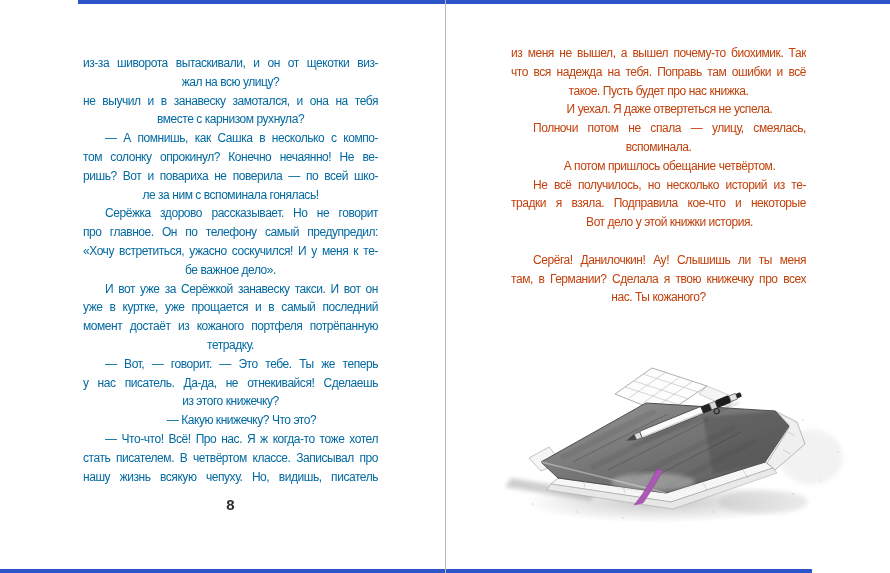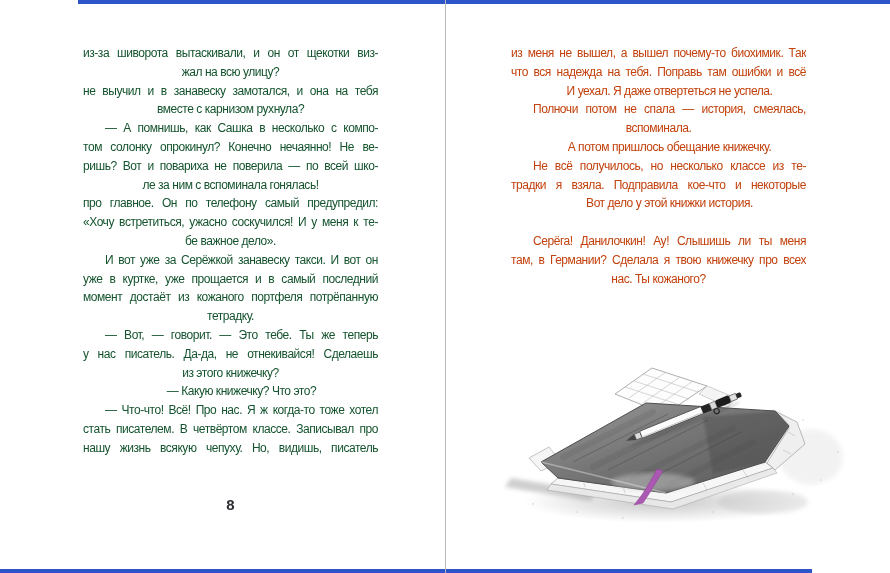--- a/index.html
+++ b/index.html
@@ -23,29 +23,30 @@
 </style>
 </head>
 <body>
 
 <div class="spread" style="background: rgb(255, 255, 255);">
 
   <div class="rule rule-top" style="background: rgb(46, 84, 201);"></div>
   <div class="rule rule-bottom" style="background: rgb(46, 84, 201);"></div>
   <div class="divider" style="background: rgb(185, 185, 185);"></div>
 
-  <div class="col col-left" id="leftcol" style="color: #14532d;">
+  <div class="col col-left" id="leftcol" style="color: #0369a1; margin-top: 10px;">
       <div class="ln">из-за шиворота вытаскивали, и он от щекотки виз-</div>
       <div class="ln end">жал на всю улицу?</div>
       <div class="ln">не выучил и в занавеску замотался, и она на тебя</div>
       <div class="ln end">вместе с карнизом рухнула?</div>
       <div class="ln ind">— А помнишь, как Сашка в несколько с компо-</div>
       <div class="ln">том солонку опрокинул? Конечно нечаянно! Не ве-</div>
       <div class="ln">ришь? Вот и повариха не поверила — по всей шко-</div>
       <div class="ln end">ле за ним с вспоминала гонялась!</div>
+      <div class="ln ind">Серёжка здорово рассказывает. Но не говорит</div>
       <div class="ln">про главное. Он по телефону самый предупредил:</div>
       <div class="ln">«Хочу встретиться, ужасно соскучился! И у меня к те-</div>
       <div class="ln end">бе важное дело».</div>
       <div class="ln ind">И вот уже за Серёжкой занавеску такси. И вот он</div>
       <div class="ln">уже в куртке, уже прощается и в самый последний</div>
       <div class="ln">момент достаёт из кожаного портфеля потрёпанную</div>
       <div class="ln end">тетрадку.</div>
       <div class="ln ind">— Вот, — говорит. — Это тебе. Ты же теперь</div>
       <div class="ln">у нас писатель. Да-да, не отнекивайся! Сделаешь</div>
       <div class="ln end">из этого книжечку?</div>
@@ -53,25 +54,26 @@
       <div class="ln ind">— Что-что! Всё! Про нас. Я ж когда-то тоже хотел</div>
       <div class="ln">стать писателем. В четвёртом классе. Записывал про</div>
       <div class="ln">нашу жизнь всякую чепуху. Но, видишь, писатель</div>
     </div>
 
   <div class="pagenum">8</div>
 
   <div class="col col-right" id="rightcol" style="color: #c2410c;">
       <div class="ln">из меня не вышел, а вышел почему-то биохимик. Так</div>
       <div class="ln">что вся надежда на тебя. Поправь там ошибки и всё</div>
+      <div class="ln end">такое. Пусть будет про нас книжка.</div>
       <div class="ln ind end">И уехал. Я даже отвертеться не успела.</div>
-      <div class="ln ind">Полночи потом не спала — история, смеялась,</div>
+      <div class="ln ind">Полночи потом не спала — улицу, смеялась,</div>
       <div class="ln end">вспоминала.</div>
-      <div class="ln ind end">А потом пришлось обещание книжечку.</div>
-      <div class="ln ind">Не всё получилось, но несколько классе из те-</div>
+      <div class="ln ind end">А потом пришлось обещание четвёртом.</div>
+      <div class="ln ind">Не всё получилось, но несколько историй из те-</div>
       <div class="ln">традки я взяла. Подправила кое-что и некоторые</div>
       <div class="ln ind end">Вот дело у этой книжки история.</div>
       <div class="gap"></div>
       <div class="ln ind">Серёга! Данилочкин! Ау! Слышишь ли ты меня</div>
       <div class="ln">там, в Германии? Сделала я твою книжечку про всех</div>
       <div class="ln end">нас. Ты кожаного?</div>
     </div>
 
   <svg class="illus" viewBox="0 0 350 185" xmlns="http://www.w3.org/2000/svg">
     <defs>

